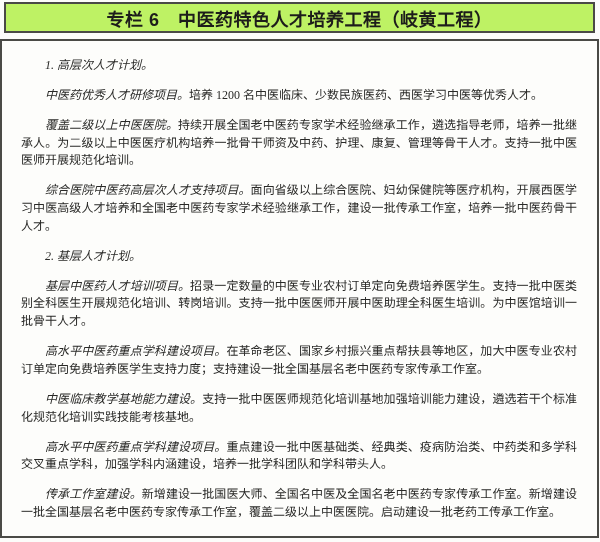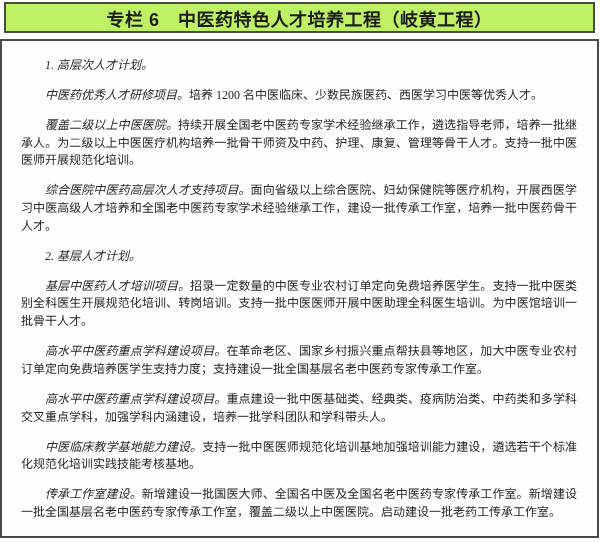--- a/index.html
+++ b/index.html
@@ -78,18 +78,18 @@
   </div>
 
   <div class="body-box">
     <p><span class="kai">1. 高层次人才计划。</span><span class="song"></span></p>
     <p><span class="kai">中医药优秀人才研修项目。</span><span class="song">培养 1200 名中医临床、少数民族医药、西医学习中医等优秀人才。</span></p>
     <p><span class="kai">覆盖二级以上中医医院。</span><span class="song">持续开展全国老中医药专家学术经验继承工作，遴选指导老师，培养一批继承人。为二级以上中医医疗机构培养一批骨干师资及中药、护理、康复、管理等骨干人才。支持一批中医医师开展规范化培训。</span></p>
     <p><span class="kai">综合医院中医药高层次人才支持项目。</span><span class="song">面向省级以上综合医院、妇幼保健院等医疗机构，开展西医学习中医高级人才培养和全国老中医药专家学术经验继承工作，建设一批传承工作室，培养一批中医药骨干人才。</span></p>
     <p><span class="kai">2. 基层人才计划。</span><span class="song"></span></p>
     <p><span class="kai">基层中医药人才培训项目。</span><span class="song">招录一定数量的中医专业农村订单定向免费培养医学生。支持一批中医类别全科医生开展规范化培训、转岗培训。支持一批中医医师开展中医助理全科医生培训。为中医馆培训一批骨干人才。</span></p>
     <p><span class="kai">高水平中医药重点学科建设项目。</span><span class="song">在革命老区、国家乡村振兴重点帮扶县等地区，加大中医专业农村订单定向免费培养医学生支持力度；支持建设一批全国基层名老中医药专家传承工作室。</span></p>
+    <p><span class="kai">中医临床教学基地能力建设。</span><span class="song">支持一批中医医师规范化培训基地加强培训能力建设，遴选若干个标准化规范化培训实践技能考核基地。</span></p>
     <p><span class="kai">高水平中医药重点学科建设项目。</span><span class="song">重点建设一批中医基础类、经典类、疫病防治类、中药类和多学科交叉重点学科，加强学科内涵建设，培养一批学科团队和学科带头人。</span></p>
-    <p><span class="kai">中医临床教学基地能力建设。</span><span class="song">支持一批中医医师规范化培训基地加强培训能力建设，遴选若干个标准化规范化培训实践技能考核基地。</span></p>
     <p><span class="kai">传承工作室建设。</span><span class="song">新增建设一批国医大师、全国名中医及全国名老中医药专家传承工作室。新增建设一批全国基层名老中医药专家传承工作室，覆盖二级以上中医医院。启动建设一批老药工传承工作室。</span></p>
   </div>
 
 </div>
 
 </body></html>

